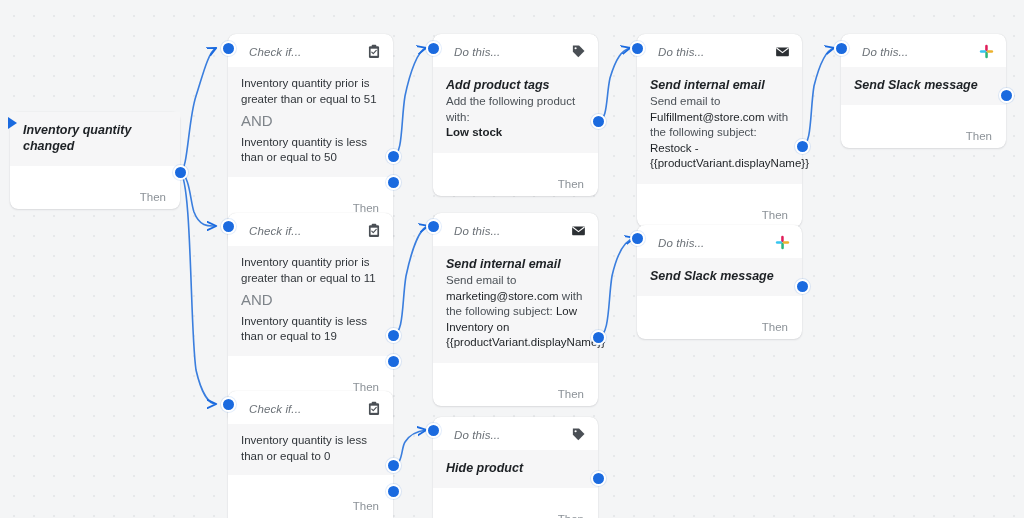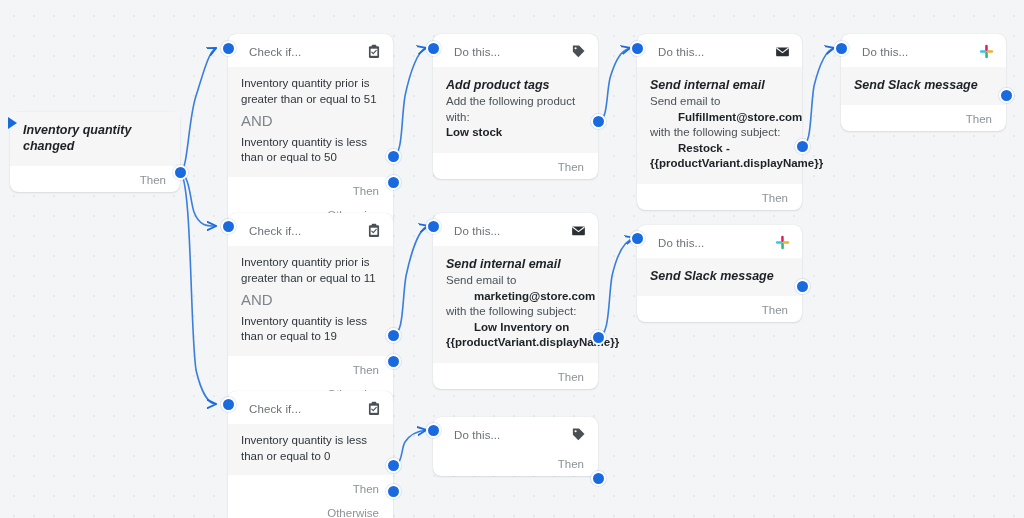--- a/index.html
+++ b/index.html
@@ -36,20 +36,21 @@
     display: flex;
     align-items: center;
     justify-content: space-between;
     padding: 9px 11px 7px 21px;
   }
   .card-head .head-label {
     font-size: 11.5px;
     color: #6b7177;
     letter-spacing: 0.1px;
     white-space: nowrap;
+    font-style: italic;
   }
   .head-icon {
     width: 17px;
     height: 17px;
     display: flex;
     align-items: center;
     justify-content: center;
     flex: 0 0 auto;
   }
   .head-icon svg { display: block; }
@@ -73,35 +74,35 @@
     color: #1d2125;
     line-height: 16px;
     font-style: italic;
   }
   .sub {
     font-size: 11.5px;
     line-height: 15.5px;
     color: #4b5157;
     margin-top: 1px;
   }
-  .sub b { color: #1d2125; font-weight: bold; margin-left: 28px; }
+  .sub b { color: #1d2125; font-weight: normal; }
   .bold-line {
     font-size: 11.5px;
     font-weight: bold;
     color: #1d2125;
     line-height: 15.5px;
   }
   .foot {
     position: relative;
     text-align: right;
     padding: 6px 14px 6px 10px;
     font-size: 11.5px;
     color: #8c9298;
   }
-  .foot.then { padding-top: 8px; }
+  .foot.then { padding-top: 8px; margin-top: 17px; }
   .node {
     position: absolute;
     width: 15px;
     height: 15px;
     border-radius: 50%;
     background: #1a6adf;
     border: 2px solid #ffffff;
     box-shadow: 0 0 0 1px rgba(26,106,223,0.12);
     z-index: 4;
   }
@@ -347,20 +348,23 @@
   <div class="card" style="left:433px; top:417px; width:165px;">
     <div class="card-head">
       <span class="head-label">Do this...</span>
       <span class="head-icon">
         <svg width="15" height="15" viewBox="0 0 16 16">
             <path d="M8.6 1.6 L14.4 7.4 L7.8 14 L2 8.2 L2 1.6 Z" fill="#4a4f55"></path>
             <circle cx="4.9" cy="4.5" r="1.15" fill="#ffffff"></circle>
           </svg>
       </span>
     </div>
+    <div class="card-body plain">
+      <div class="title">Hide product</div>
+    </div>
     <div class="foot then">
       <span>Then</span>
     </div>
   </div>
   <div class="node" style="left:426px; top:423px;"></div>
   <div class="node" style="left:591px; top:471px;"></div>
 
 </div>
 
 </body></html>

